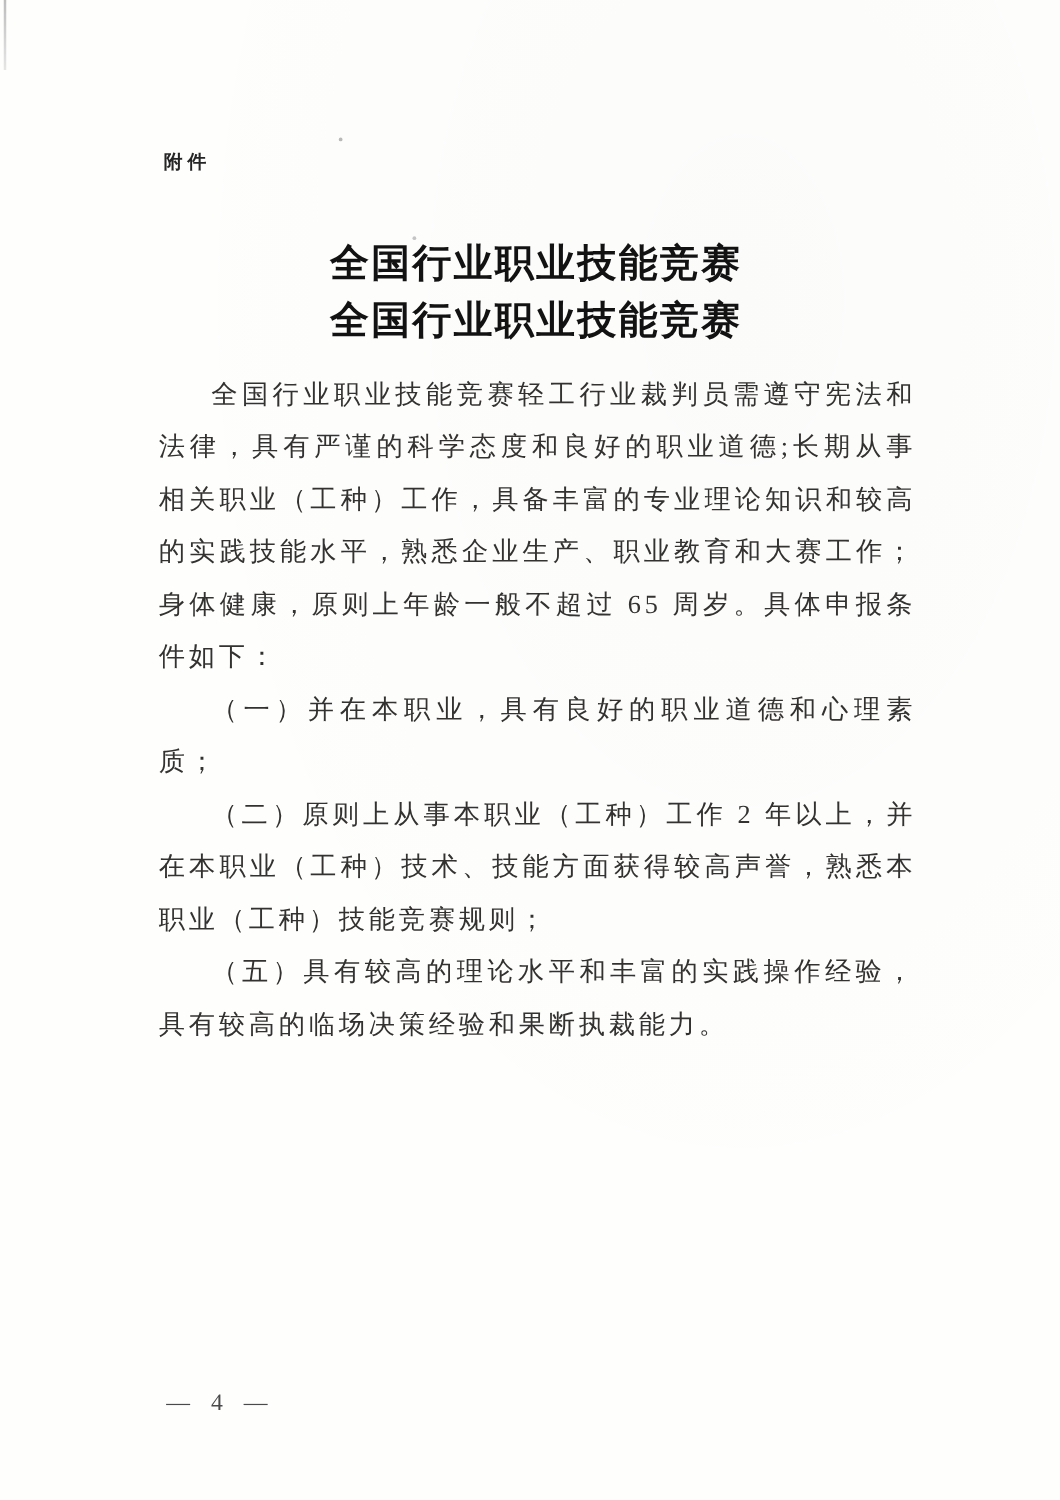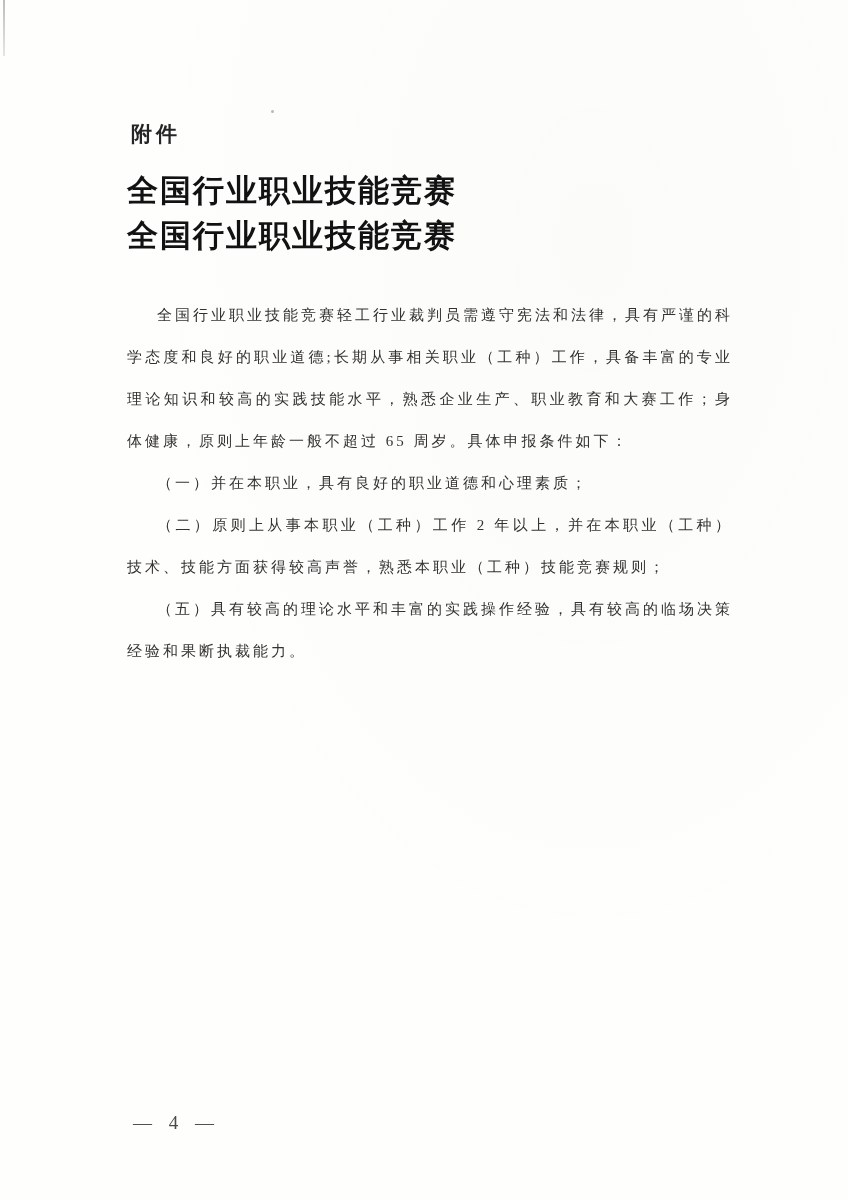--- a/index.html
+++ b/index.html
@@ -43,46 +43,46 @@
     position: absolute; left: 330px; top: 189px;
     width: 3px; height: 3px; border-radius: 50%;
     background: #c4c4c4;
   }
 
   .attachment-label {
     position: absolute;
     left: 131px;
     top: 120px;
     font-family: "Liberation Sans", sans-serif;
-    font-size: 21px;
+    font-size: 15px;
     font-weight: 600;
     letter-spacing: 4px;
     color: #252525;
   }
 
   .doc-title {
     position: absolute;
     left: 127px;
-    top: 168px;
+    top: 188px;
     width: 604px;
-    text-align: left;
+    text-align: center;
     color: #121212;
     font-weight: bold;
     font-size: 31px;
     line-height: 45px;
     letter-spacing: 2px;
   }
 
   .doc-body {
     position: absolute;
     left: 127px;
     top: 294px;
     width: 606px;
     color: #333231;
-    font-size: 15px;
+    font-size: 21px;
     line-height: 42px;
     letter-spacing: 3px;
     text-align: justify;
   }
 
   .doc-body p {
     text-indent: 2em;
   }
 
   .page-number {

